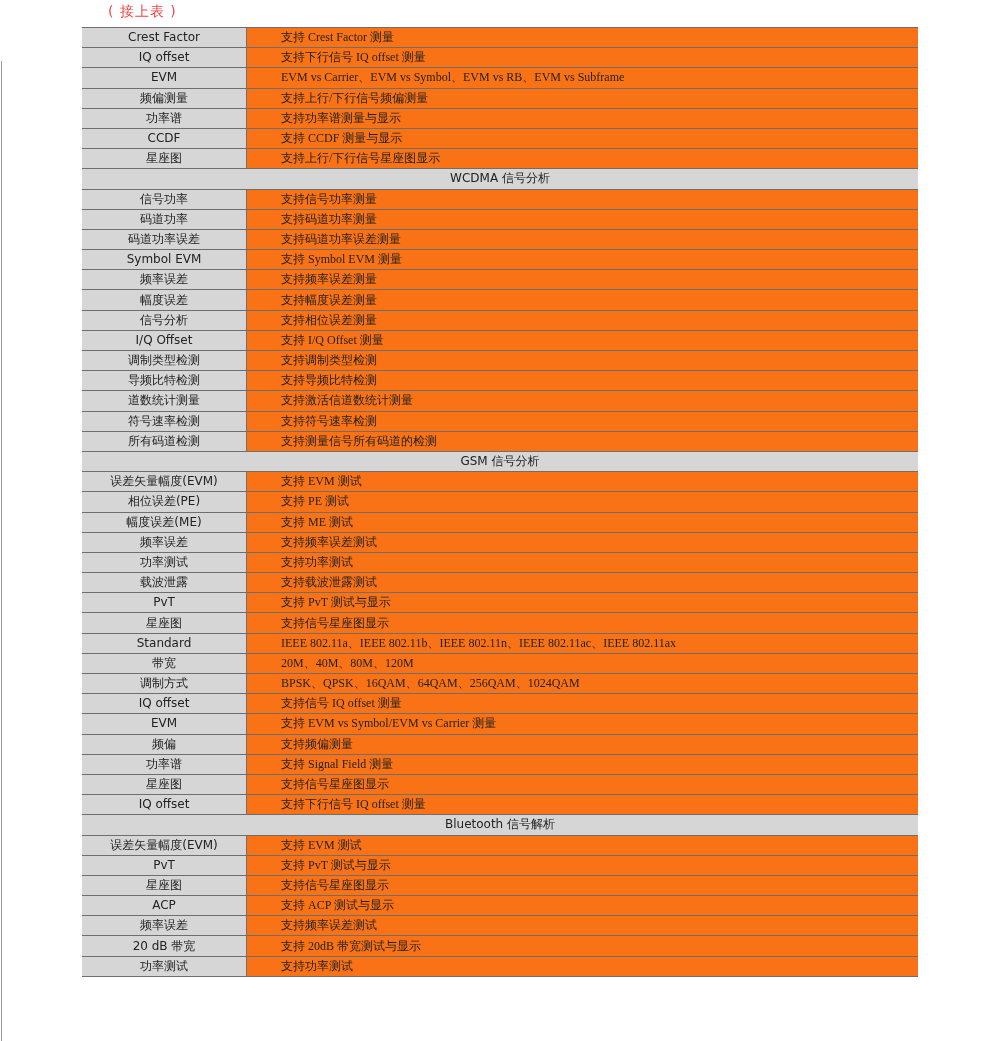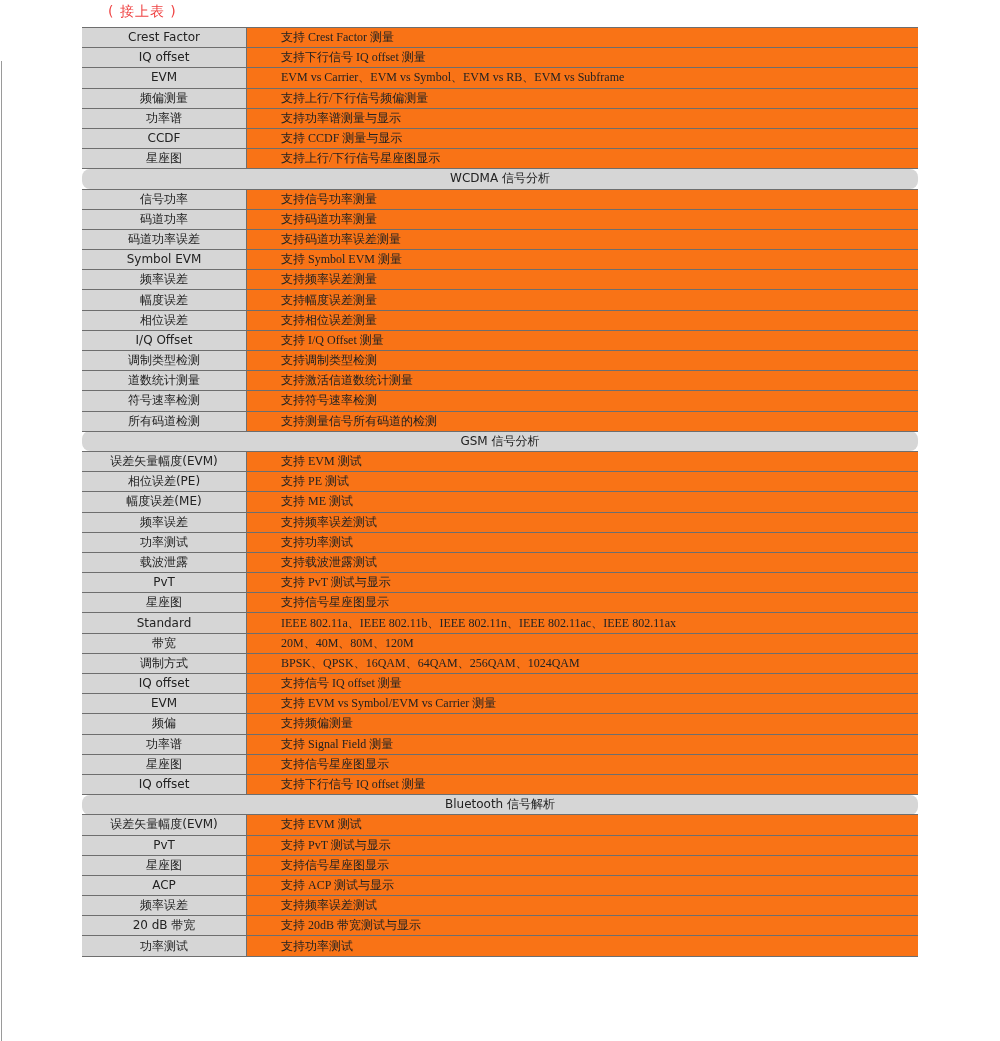--- a/index.html
+++ b/index.html
@@ -5,21 +5,21 @@
   html, body { margin: 0; padding: 0; background: #ffffff; }
   body { width: 1000px; height: 1041px; position: relative; overflow: hidden;
          font-family: "DejaVu Sans", "Liberation Sans", sans-serif; color: #222; }
   .left-rule { position: absolute; left: 1px; top: 61px; width: 1px; height: 980px; background: #9a9a9a; }
   .caption { position: absolute; left: 108px; top: 3px; font-size: 14px; letter-spacing: 1px; color: #ef4444; }
   table.spec { position: absolute; left: 82px; top: 27px; width: 836px; border-collapse: collapse; table-layout: fixed; }
   table.spec td { height: 19.2px; padding: 0; font-size: 12px; line-height: 19px;
                   border-top: 1px solid #6e6e6e; border-bottom: 1px solid #6e6e6e; white-space: nowrap; overflow: hidden; }
   td.name { width: 164px; background: #d6d6d6; text-align: center; border-right: 1px solid #6e6e6e; }
   td.desc { background: #f97316; padding-left: 34px !important; font-family: Liberation Serif, serif; }
-  tr.section td { background: #d6d6d6; text-align: center; padding-left: 0; border-radius: 8px; }
+  tr.section td { background: #d6d6d6; text-align: center; padding-left: 0; }
   tr.section td span { display: inline-block; margin-left: 0; }
 </style>
 </head>
 <body>
 
 <div class="left-rule"></div>
 <div class="caption">( 接上表 )</div>
 
 <table class="spec">
   <tbody id="spec-body">
@@ -72,30 +72,34 @@
       </tr>
       <tr>
         <td class="name">频率误差</td>
         <td class="desc">支持频率误差测量</td>
       </tr>
       <tr>
         <td class="name">幅度误差</td>
         <td class="desc">支持幅度误差测量</td>
       </tr>
       <tr>
-        <td class="name">相位误差</td>
+        <td class="name">信号分析</td>
         <td class="desc">支持相位误差测量</td>
       </tr>
       <tr>
         <td class="name">I/Q  Offset</td>
         <td class="desc">支持 I/Q  Offset 测量</td>
       </tr>
       <tr>
         <td class="name">调制类型检测</td>
         <td class="desc">支持调制类型检测</td>
+      </tr>
+      <tr>
+        <td class="name">导频比特检测</td>
+        <td class="desc">支持导频比特检测</td>
       </tr>
       <tr>
         <td class="name">道数统计测量</td>
         <td class="desc">支持激活信道数统计测量</td>
       </tr>
       <tr>
         <td class="name">符号速率检测</td>
         <td class="desc">支持符号速率检测</td>
       </tr>
       <tr>

